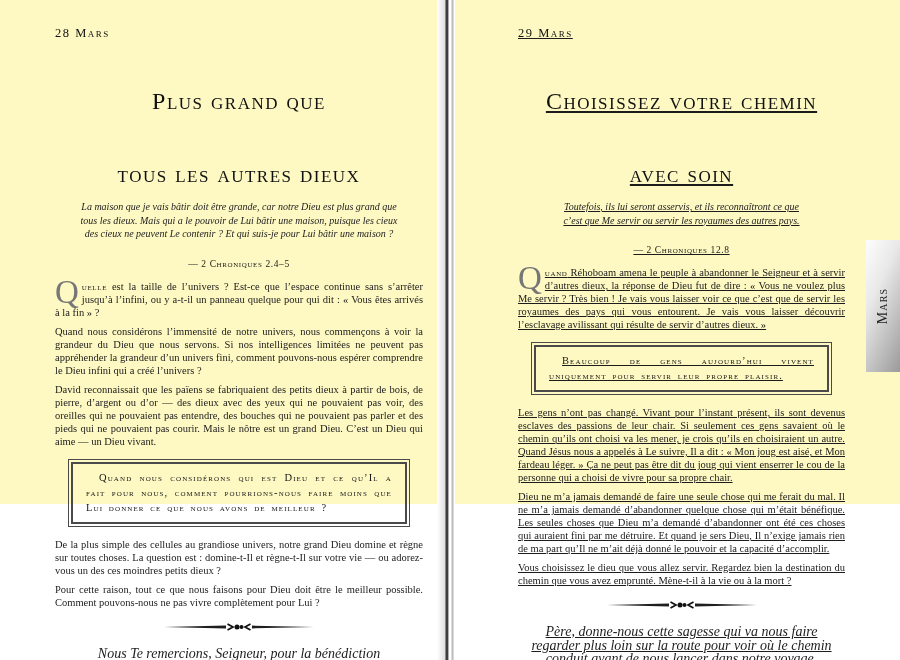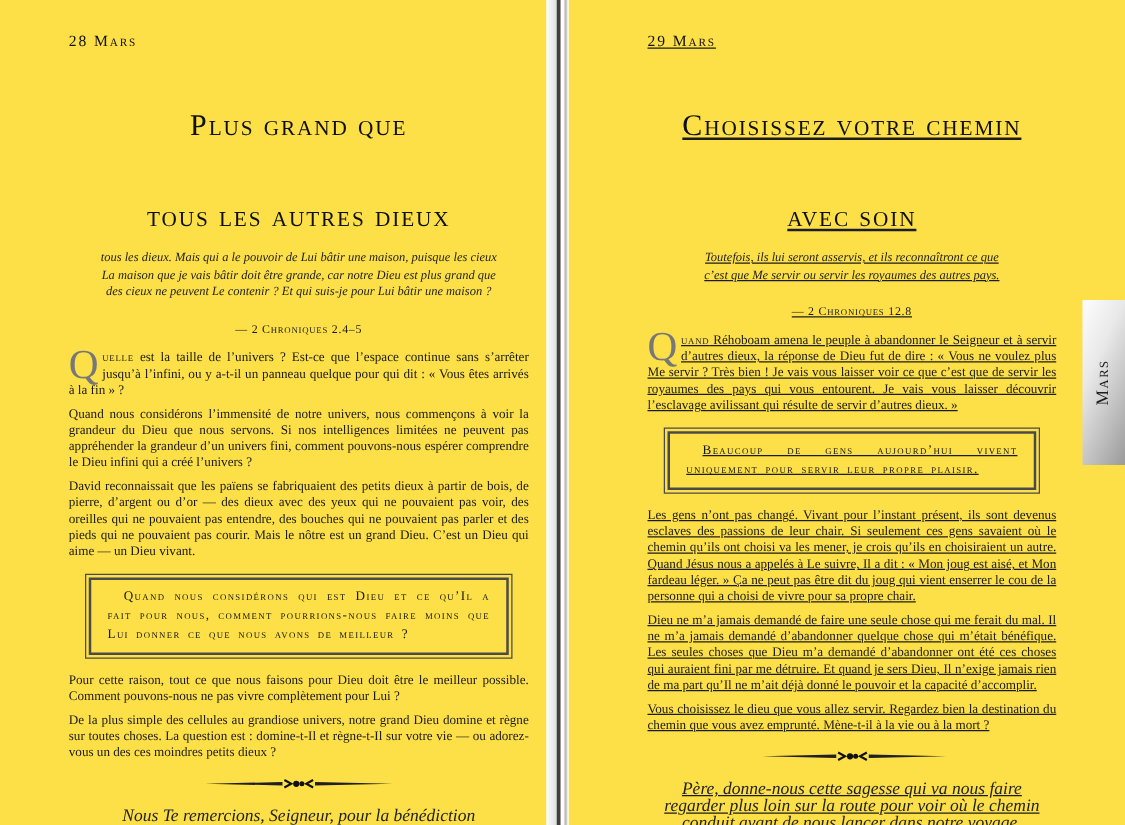--- a/index.html
+++ b/index.html
@@ -5,21 +5,21 @@
   :root{
     --ink:#1c1c1c; --dropcap:#777777; --rule:#4a4a4a;
     --tab_from:#fdfdfd; --tab_to:#9a9a9a;
   }
   *{margin:0;padding:0;box-sizing:border-box;}
   html,body{background:#ffffff;}
   body{
     width:900px;height:660px;position:relative;overflow:hidden;
     font-family:"Liberation Serif","DejaVu Serif",serif;color:var(--ink);
   }
-  .page{position:absolute;top:0;height:660px;background:#fde047;}
+  .page{position:absolute;top:0;height:504px;background:#fef9c3;}
   .page-left{left:0;width:437px;padding:26px 14px 0 55px;}
   .page-right{left:455px;width:445px;padding:26px 55px 0 63px;text-decoration:underline;}
   .date-head{
     font-size:12.5px;font-variant:small-caps;letter-spacing:1.5px;color:#111;
   }
   h1.day-title{
     margin-top:11px;text-align:center;font-weight:400;color:#101010;
     font-size:24px;line-height:25px;font-variant:small-caps;letter-spacing:1.5px;
   }
   h1.day-title .t-line{display:block;margin-top:48px;}
@@ -92,43 +92,43 @@
 
 <div class="page page-left">
   <div class="date-head">28 Mars</div>
 
   <h1 class="day-title">
     <span class="t-line">Plus grand que</span>
     <span class="t-line">tous les autres dieux</span>
   </h1>
 
   <div class="epigraph">
+    <span class="e-line">La maison que je vais bâtir doit être grande, car notre Dieu est plus grand que</span>
     <span class="e-line">tous les dieux. Mais qui a le pouvoir de Lui bâtir une maison, puisque les cieux</span>
-    <span class="e-line">La maison que je vais bâtir doit être grande, car notre Dieu est plus grand que</span>
     <span class="e-line">des cieux ne peuvent Le contenir ? Et qui suis-je pour Lui bâtir une maison ?</span>
   </div>
   <div class="epigraph-ref">— 2 Chroniques 2.4–5</div>
 
   <div class="body-copy">
     <p class="body-p">
       <span class="dropcap">Q</span><span class="lead-caps">uelle</span><span> est la taille de l’univers ? Est-ce que l’espace continue sans s’arrêter jusqu’à l’infini, ou y a-t-il un panneau quelque pour qui dit : « Vous êtes arrivés à la fin » ?</span>
     </p>
     <p class="body-p">Quand nous considérons l’immensité de notre univers, nous commençons à voir la grandeur du Dieu que nous servons. Si nos intelligences limitées ne peuvent pas appréhender la grandeur d’un univers fini, comment pouvons-nous espérer comprendre le Dieu infini qui a créé l’univers ?</p>
     <p class="body-p">David reconnaissait que les païens se fabriquaient des petits dieux à partir de bois, de pierre, d’argent ou d’or — des dieux avec des yeux qui ne pouvaient pas voir, des oreilles qui ne pouvaient pas entendre, des bouches qui ne pouvaient pas parler et des pieds qui ne pouvaient pas courir. Mais le nôtre est un grand Dieu. C’est un Dieu qui aime — un Dieu vivant.</p>
   </div>
 
   <div class="callout">
     <div class="callout-inner">
       <div class="callout-text">Quand nous considérons qui est Dieu et ce qu’Il a fait pour nous, comment pourrions-nous faire moins que Lui donner ce que nous avons de meilleur ?</div>
     </div>
   </div>
 
   <div class="body-copy">
+    <p class="body-p">De la plus simple des cellules au grandiose univers, notre grand Dieu domine et règne sur toutes choses. La question est : domine-t-Il et règne-t-Il sur votre vie — ou adorez-vous un des ces moindres petits dieux ?</p>
     <p class="body-p">Pour cette raison, tout ce que nous faisons pour Dieu doit être le meilleur possible. Comment pouvons-nous ne pas vivre complètement pour Lui ?</p>
-    <p class="body-p">De la plus simple des cellules au grandiose univers, notre grand Dieu domine et règne sur toutes choses. La question est : domine-t-Il et règne-t-Il sur votre vie — ou adorez-vous un des ces moindres petits dieux ?</p>
   </div>
 
   <svg class="divider" width="150" height="10" viewBox="0 0 150 10" aria-hidden="true">
     <polygon points="0,5 62,3.6 62,6.4" fill="#1f1f1f"></polygon>
     <polygon points="150,5 88,3.6 88,6.4" fill="#1f1f1f"></polygon>
     <polyline points="63.5,2 69,5 63.5,8" fill="none" stroke="#111" stroke-width="1.7"></polyline>
     <circle cx="73" cy="5" r="2.5" fill="#111"></circle>
     <circle cx="77.5" cy="5" r="2" fill="#111"></circle>
     <polyline points="86.5,2 81,5 86.5,8" fill="none" stroke="#111" stroke-width="1.7"></polyline>
   </svg>

